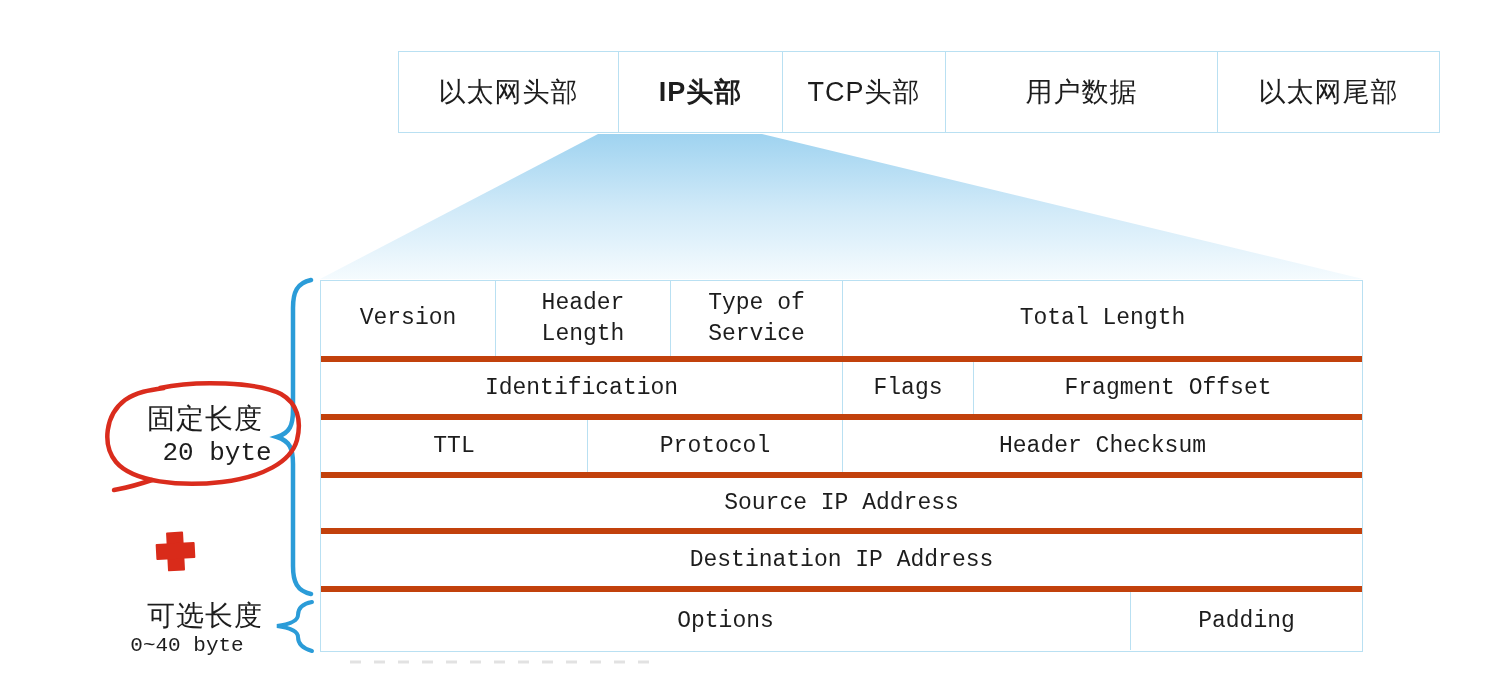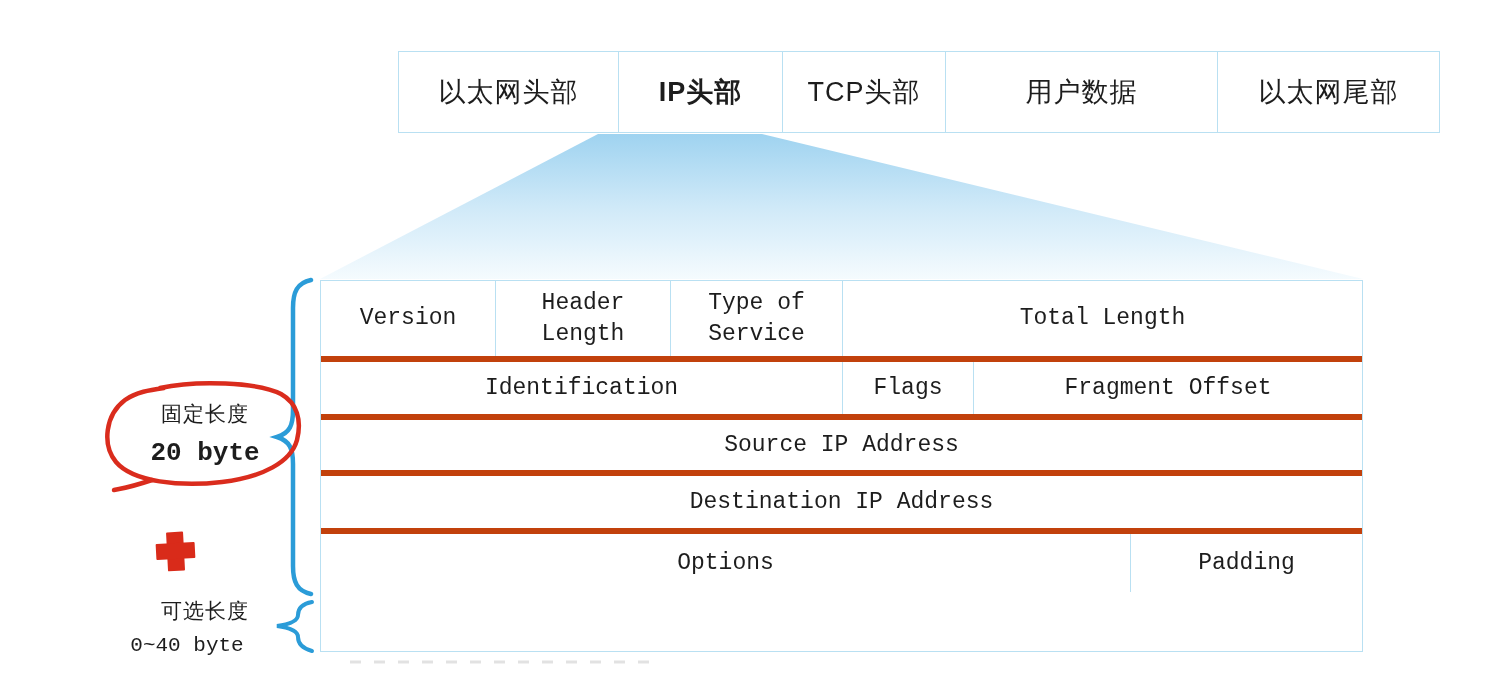--- a/index.html
+++ b/index.html
@@ -23,24 +23,24 @@
   #frame-table .tcell{font-size:27px;letter-spacing:1px;}
   .bold{font-weight:bold;}
 
   
   #ip-table{left:320px;top:280px;width:1043px;height:372px;}
   #ip-table .tcell{font-family:"Liberation Mono","DejaVu Sans Mono",monospace;
                    font-size:23px;line-height:1.32;padding:0 6px;}
 
   
   .ann{position:absolute;width:214px;text-align:center;color:#1d1d1d;}
-  .ann.zh{font-size:21px;letter-spacing:1px;}
+  .ann.zh{font-size:28px;letter-spacing:1px;}
   .ann.mono{font-family:"Liberation Mono","DejaVu Sans Mono",monospace;}
   #fixed-line1{left:98px;top:400px;}
-  #fixed-line2{left:98px;top:438px;font-size:26px;font-weight:bold;}
+  #fixed-line2{left:110px;top:438px;font-size:26px;}
   #opt-line1{left:98px;top:597px;}
   #opt-line2{left:80px;top:634px;font-size:21px;}
 </style>
 </head>
 <body>
 
 <div id="canvas">
 
   <svg class="layer" width="1495" height="680" aria-hidden="true">
     <defs>
@@ -67,20 +67,25 @@
     <div class="trow" style="height:81px">
       <div class="tcell" style="width:175px">Version</div>
       <div class="tcell" style="width:175px">Header Length</div>
       <div class="tcell" style="width:172px">Type of Service</div>
       <div class="tcell" style="flex:1">Total Length</div>
     </div>
     <div class="trow" style="height:58px">
       <div class="tcell" style="width:522px">Identification</div>
       <div class="tcell" style="width:131px">Flags</div>
       <div class="tcell" style="flex:1">Fragment Offset</div>
+    </div>
+    <div class="trow" style="height:58px">
+      <div class="tcell" style="width:267px">TTL</div>
+      <div class="tcell" style="width:255px">Protocol</div>
+      <div class="tcell" style="flex:1">Header Checksum</div>
     </div>
     <div class="trow" style="height:56px">
       <div class="tcell" style="flex:1">Source IP Address</div>
     </div>
     <div class="trow" style="height:58px">
       <div class="tcell" style="flex:1">Destination IP Address</div>
     </div>
     <div class="trow" style="height:58px">
       <div class="tcell" style="width:810px">Options</div>
       <div class="tcell" style="flex:1">Padding</div>

